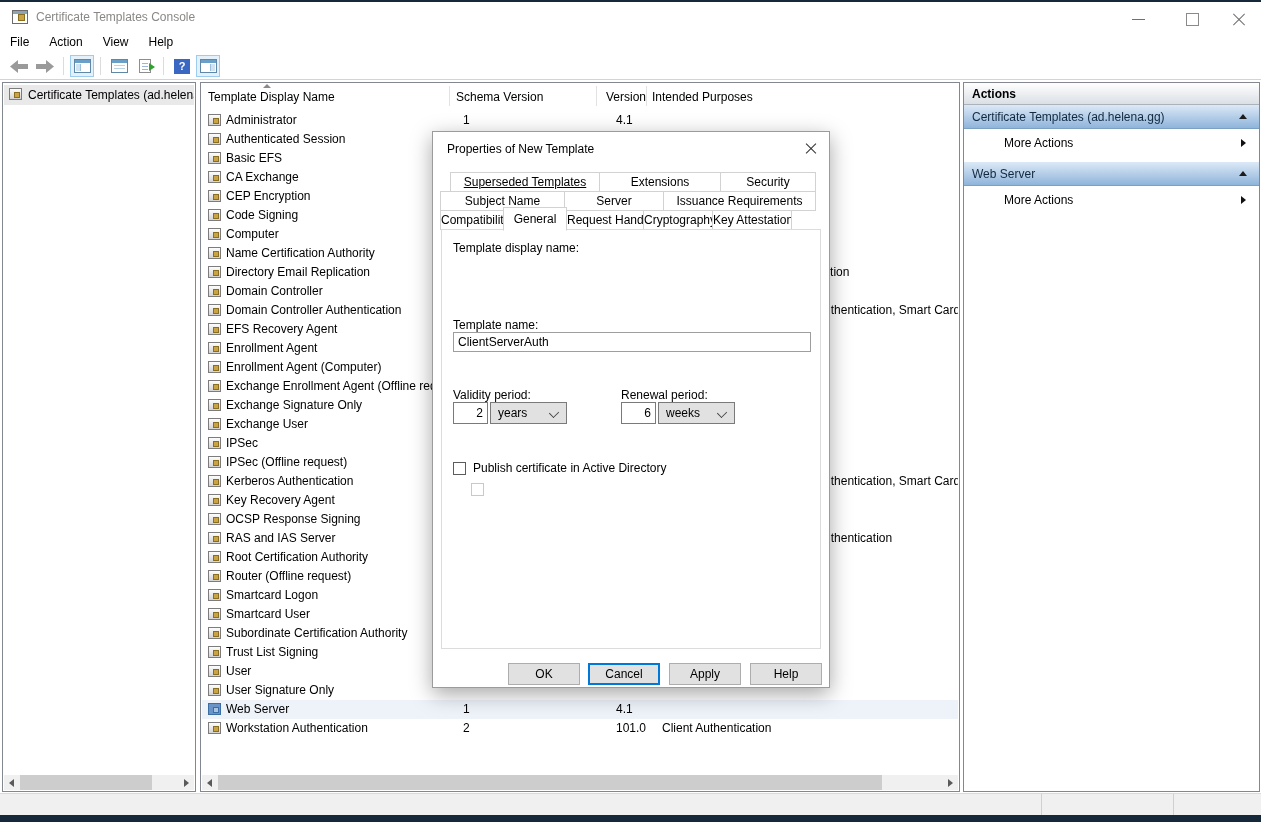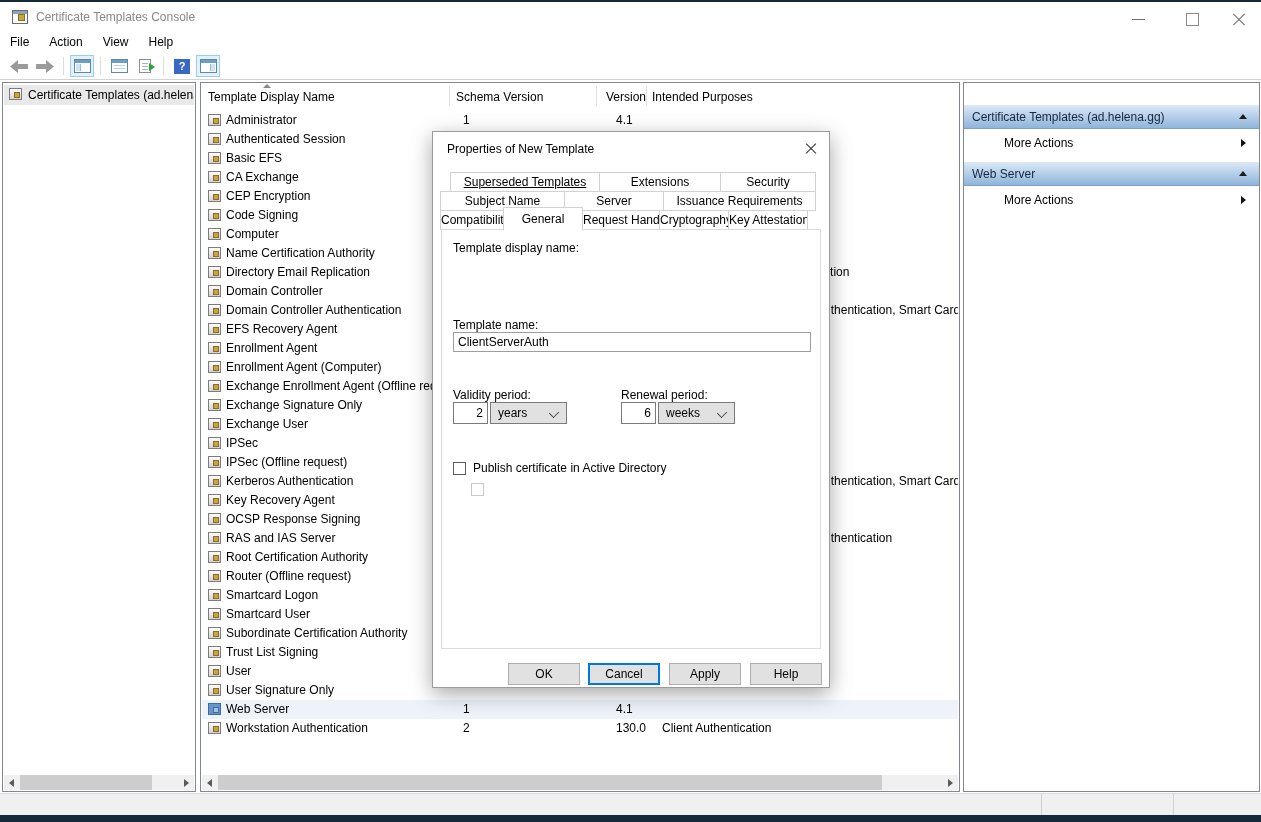--- a/index.html
+++ b/index.html
@@ -394,32 +394,33 @@
         <span class="cert-icon sel" style="top: 3px; left: 6px;"></span>
         <span class="c-name">Web Server</span>
         <span class="c-schema">1</span>
         <span class="c-version">4.1</span>
         <span class="c-purp"></span>
       </div>
       <div class="lrow" style="top: 636px;">
         <span class="cert-icon" style="top: 3px; left: 6px;"></span>
         <span class="c-name">Workstation Authentication</span>
         <span class="c-schema">2</span>
-        <span class="c-version">130.0</span>
+        <span class="c-version">101.0</span>
         <span class="c-purp">Client Authentication</span>
       </div>
     </div>
   <div class="hscroll">
     <span class="hs-btn l"></span>
     <span class="hs-thumb" style="left:16px;width:664px"></span>
     <span class="hs-btn r"></span>
   </div>
 </div>
 
 <div class="pane actions-pane" id="actions-pane">
+  <div class="ap-header">Actions</div>
 <div class="ap-bar" style="top: 22px;"><span>Certificate Templates (ad.helena.gg)</span><span class="tri-up"></span></div>
     <div class="ap-item" style="top: 47px;"><span>More Actions</span><span class="tri-right"></span></div>
     <div class="ap-bar" style="top: 79px;"><span>Web Server</span><span class="tri-up"></span></div>
     <div class="ap-item" style="top: 104px;"><span>More Actions</span><span class="tri-right"></span></div>
   </div>
 
 <div class="footer">
   <span class="f-sep" style="left:1041px"></span>
   <span class="f-sep" style="left:1173px"></span>
 </div>
@@ -434,21 +435,21 @@
         <div class="tab" style="width: 122px;">Extensions</div>
         <div class="tab" style="width: 96px;">Security</div>
       </div>
       <div class="tab-row" style="top: 59px; left: 8px;">
         <div class="tab" style="width: 125px;">Subject Name</div>
         <div class="tab" style="width: 100px;">Server</div>
         <div class="tab" style="width: 153px;">Issuance Requirements</div>
       </div>
       <div class="tab-row" style="top: 78px; left: 8px;">
         <div class="tab" style="width: 64px;">Compatibility</div>
-        <div class="tab active" style="width: 80px;">General</div>
+        <div class="tab active" style="width: 64px;">General</div>
         <div class="tab" style="width: 78px;">Request Handing</div>
         <div class="tab" style="width: 70px;">Cryptography</div>
         <div class="tab" style="width: 80px;">Key Attestation</div>
       </div>
     </div>
   <div class="dlg-box"></div>
 
   <span class="fld-label" style="left:20px;top:109px">Template display name:</span>
 
   <span class="fld-label" style="left:20px;top:186px">Template name:</span>

